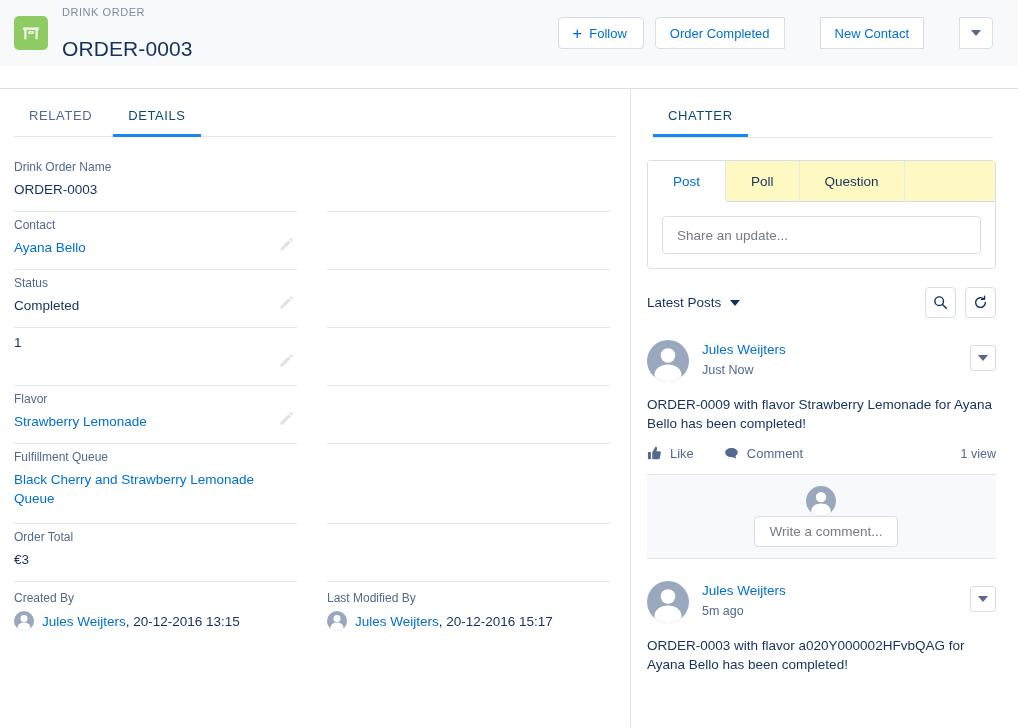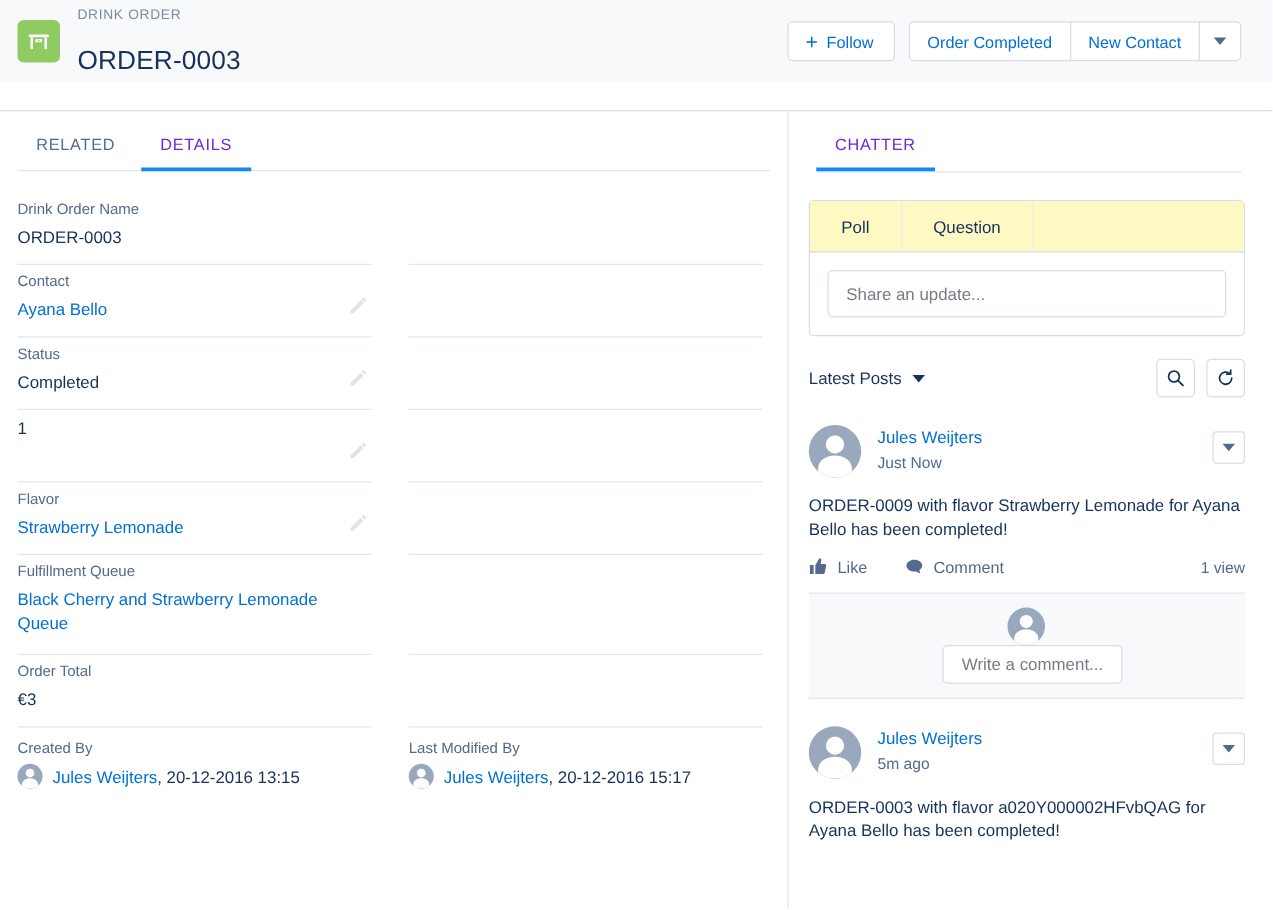--- a/index.html
+++ b/index.html
@@ -66,21 +66,21 @@
     white-space: nowrap;
   }
   .btn-follow { margin-right: 11px; padding: 0 16px 0 13px; }
   .btn-follow .plus {
     font-size: 17px;
     line-height: 1;
     margin-right: 7px;
     color: #0070d2;
     font-weight: 400;
   }
-  .btn-group { display: flex; }
+  .btn-group { display: flex; gap: 36px; }
   .btn-group .btn {
     border-radius: 0;
     margin-left: -1px;
   }
   .btn-group .btn:first-child { border-radius: 4px 0 0 4px; margin-left: 0; }
   .btn-group .btn:last-child { border-radius: 0 4px 4px 0; width: 34px; padding: 0; }
   .caret-down {
     width: 0; height: 0;
     border-left: 5px solid transparent;
     border-right: 5px solid transparent;
@@ -122,21 +122,21 @@
     font-size: 13px;
     letter-spacing: 0.6px;
     text-transform: uppercase;
     color: #54698d;
     padding: 0 15px 11px 15px;
     cursor: pointer;
     border-bottom: 3px solid transparent;
     margin-right: 6px;
   }
   .tab.active {
-    color: #6d28d9;
+    color: #0c4a6e;
     border-bottom-color: #1589ee;
     font-weight: 400;
   }
   .tabrule { border-bottom: 1px solid #e0e5ee; margin: 0 14px 0 14px; margin-top: -1px; }
   .tabrule.chatter { margin: 0 25px 0 22px; }
 
   
   .detail-grid {
     display: flex;
     padding: 17px 25px 0 14px;
@@ -517,20 +517,21 @@
   </div>
 
   <div class="col-chatter">
     <div class="tabbar chatter-tabbar">
       <div class="tab active">CHATTER</div>
     </div>
     <div class="tabrule chatter"></div>
 
     <div class="publisher">
       <div class="pub-tabs">
+        <div class="pub-tab active">Post</div>
         <div class="pub-tab">Poll</div>
         <div class="pub-tab">Question</div>
         <div class="pub-tab spacer"></div>
       </div>
       <div class="pub-body">
         <div class="pub-input">Share an update...</div>
       </div>
     </div>
 
     <div class="feed-head">

